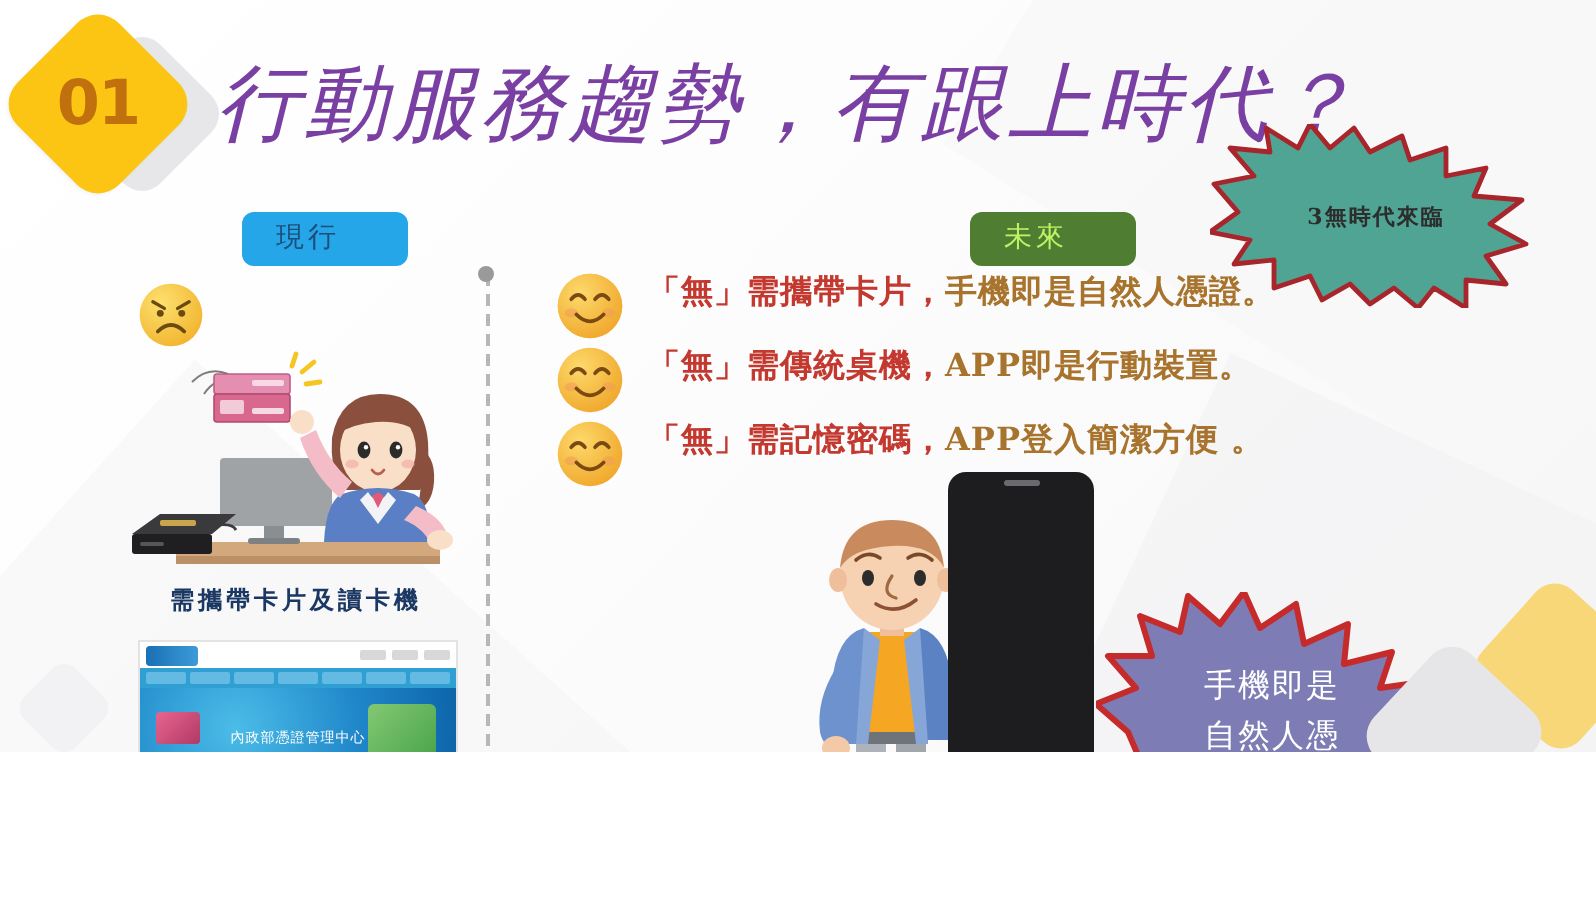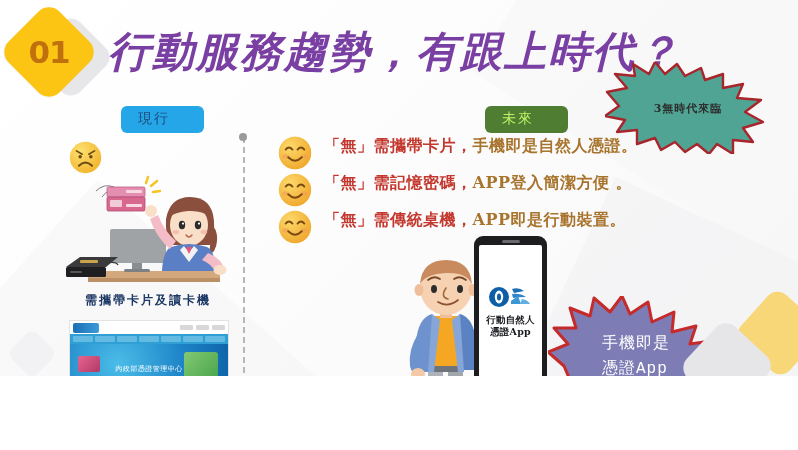--- a/index.html
+++ b/index.html
@@ -64,21 +64,21 @@
     font-size: 31px;
     color: #c0700d;
     letter-spacing: -1px;
   }
 
   
   .title {
     position: absolute; left: 108px; top: 24px;
     font-family: "DejaVu Serif", "Liberation Serif", serif;
     font-size: 42px;
-    font-weight: 700;
+    font-weight: 400;
     color: #7a3fa2;
     letter-spacing: 2px;
     white-space: nowrap;
     font-style: italic;
   }
 
   
   .badge {
     position: absolute;
     padding: 4px 34px 5px 17px;
@@ -126,21 +126,21 @@
     width: 182px; height: 146px;
   }
   .star-purple-label {
     position: absolute;
     left: 548px; top: 296px;
     width: 182px; height: 146px;
     display: flex; align-items: center; justify-content: center;
     padding: 0 34px 0 28px;
   }
   .star-purple-label span {
-    font-family: Liberation Mono, monospace;
+    font-family: Liberation Serif, serif;
     font-size: 16px;
     color: #ffffff;
     line-height: 1.55;
     letter-spacing: 1px;
     text-align: left;
   }
 
   
   .divider {
     position: absolute;
@@ -351,33 +351,33 @@
 
     <div class="bullet-row">
       <svg class="smiley" viewBox="0 0 40 40">
         <circle cx="20" cy="20" r="19" fill="url(#g1)"></circle>
         <ellipse cx="9" cy="24" rx="4" ry="2.6" fill="#f09a5a" opacity=".55"></ellipse>
         <ellipse cx="31" cy="24" rx="4" ry="2.6" fill="#f09a5a" opacity=".55"></ellipse>
         <path d="M9,16 q4,-5 8,0" stroke="#7a4a12" stroke-width="2.2" fill="none" stroke-linecap="round"></path>
         <path d="M23,16 q4,-5 8,0" stroke="#7a4a12" stroke-width="2.2" fill="none" stroke-linecap="round"></path>
         <path d="M12,25 q8,8 16,0" stroke="#7a4a12" stroke-width="2.2" fill="none" stroke-linecap="round"></path>
       </svg>
-      <div class="bullet-text"><span class="bt-red">「無」需記憶密碼，</span><span class="bt-tan">APP登入簡潔方便 。</span></div>
+      <div class="bullet-text"><span class="bt-red">「無」需傳統桌機，</span><span class="bt-tan">APP即是行動裝置。</span></div>
     </div>
 
     <div class="bullet-row">
       <svg class="smiley" viewBox="0 0 40 40">
         <circle cx="20" cy="20" r="19" fill="url(#g1)"></circle>
         <ellipse cx="9" cy="24" rx="4" ry="2.6" fill="#f09a5a" opacity=".55"></ellipse>
         <ellipse cx="31" cy="24" rx="4" ry="2.6" fill="#f09a5a" opacity=".55"></ellipse>
         <path d="M9,16 q4,-5 8,0" stroke="#7a4a12" stroke-width="2.2" fill="none" stroke-linecap="round"></path>
         <path d="M23,16 q4,-5 8,0" stroke="#7a4a12" stroke-width="2.2" fill="none" stroke-linecap="round"></path>
         <path d="M12,25 q8,8 16,0" stroke="#7a4a12" stroke-width="2.2" fill="none" stroke-linecap="round"></path>
       </svg>
-      <div class="bullet-text"><span class="bt-red">「無」需傳統桌機，</span><span class="bt-tan">APP即是行動裝置。</span></div>
+      <div class="bullet-text"><span class="bt-red">「無」需記憶密碼，</span><span class="bt-tan">APP登入簡潔方便 。</span></div>
     </div>
   </div>
 
   <svg class="sad-emoji" viewBox="0 0 40 40">
     <defs>
         <radialGradient id="g2" cx="35%" cy="30%" r="75%">
       <stop offset="0%" stop-color="#fde06f"></stop>
           <stop offset="100%" stop-color="#f2b52f"></stop>
     </radialGradient>
       </defs>
@@ -535,40 +535,27 @@
     <ellipse cx="36" cy="31" rx="3" ry="4" fill="#2c2c2c"></ellipse>
     <ellipse cx="62" cy="31" rx="3" ry="4" fill="#2c2c2c"></ellipse>
 
     <path d="M48,30 q-6,9 2,11" stroke="#a0693f" stroke-width="1.6" fill="none" stroke-linecap="round"></path>
 
     <path d="M40,44 q10,6 20,-2" stroke="#8d5233" stroke-width="1.8" fill="none" stroke-linecap="round"></path>
   </svg>
 
   <div class="phone">
     <div class="phone-speaker"></div>
-    <div class="phone-screen">
-      <svg class="app-logo" viewBox="0 0 46 26">
-        <circle cx="11" cy="12" r="10" fill="#0f5fa8"></circle>
-        <ellipse cx="11" cy="12" rx="4.2" ry="6.5" fill="#ffffff"></ellipse>
-        <ellipse cx="11" cy="12" rx="2" ry="3.6" fill="#0f5fa8"></ellipse>
-        <path d="M24,4 q7,-2 12,2 q-5,1 -10,2 Z" fill="#1a6fb5"></path>
-        <path d="M24,9 q8,-1 14,3 q-7,0 -13,1 Z" fill="#2f86c9"></path>
-        <path d="M23,16 l7,-5 l3,8 l-10,0 Z" fill="#3b97d6"></path>
-        <path d="M34,14 q6,1 8,5 l-10,0 Z" fill="#5fb0e2"></path>
-      </svg>
-      <div class="app-name">行動自然人</div>
-      <div class="app-name">憑證App</div>
-    </div>
     <div class="phone-home"></div>
   </div>
 
   <svg class="star-purple" viewBox="0 0 182 146">
     <polygon points="16,70 0,56 20,48 6,32 28,32 22,12 42,20 46,2 62,16 74,0 82,18 100,6 104,26 126,16 124,36 148,30 142,48 170,44 156,60 182,68 160,80 176,96 152,98 160,118 136,112 138,134 118,122 112,146 96,128 82,142 74,124 56,134 52,114 30,120 34,100 8,100 22,84" fill="#7d7cb4" stroke="#c62b2b" stroke-width="3" stroke-linejoin="round"></polygon>
   </svg>
   <div class="star-purple-label">
-    <span><span>手機即是</span><br><span>憑證App</span><br><span>證</span></span>
+    <span><span>手機即是</span><br><span>自然人憑</span><br><span>證</span></span>
   </div>
 
   <div class="dec-yellow"></div>
   <div class="dec-grey"></div>
   <div class="dec-grey-sm"></div>
 
 </div>
 
 </body></html>

